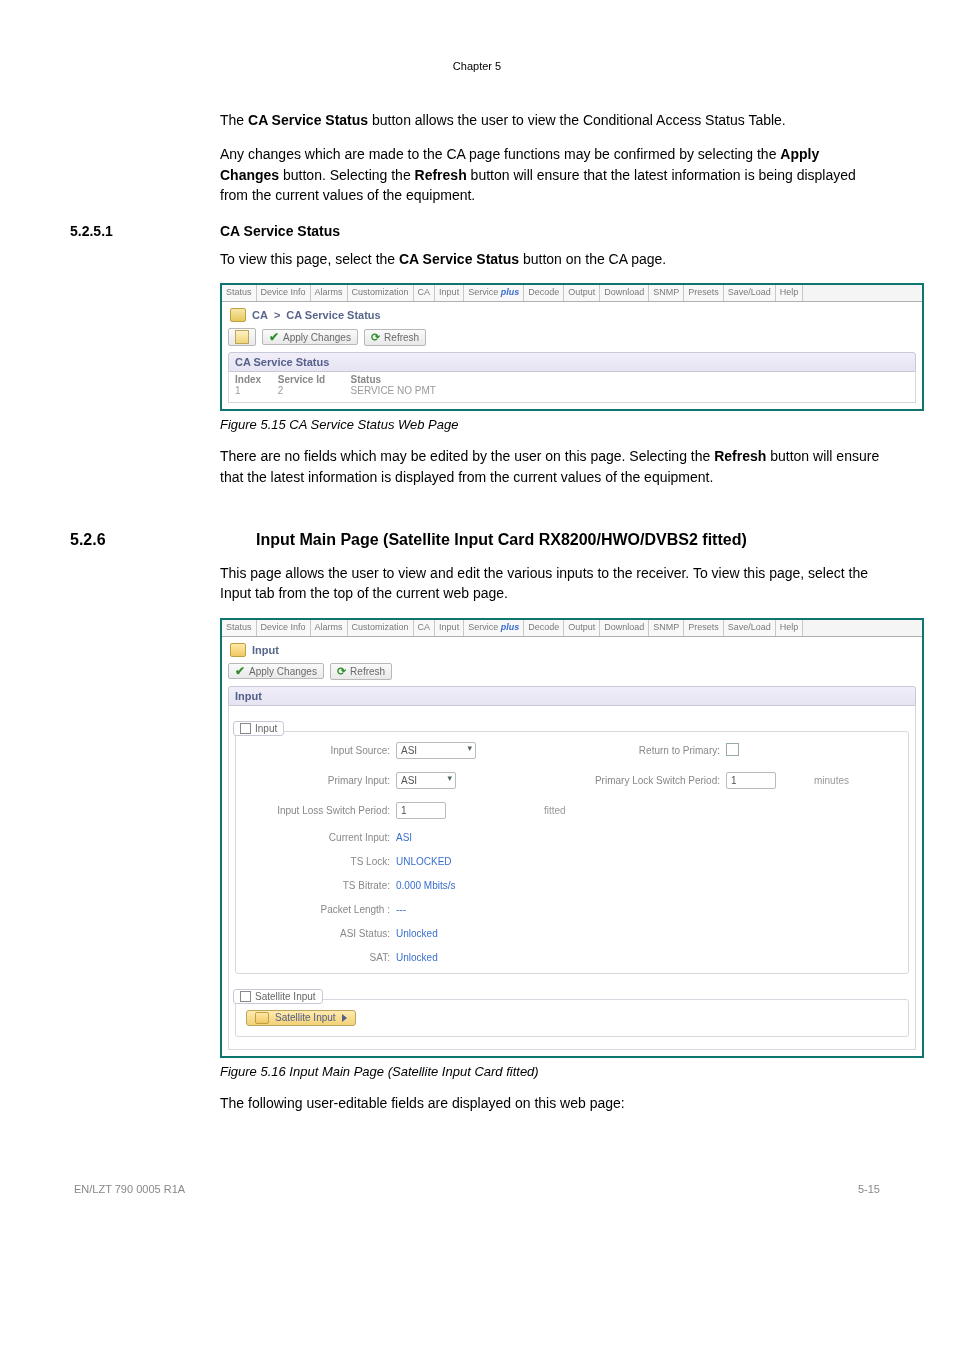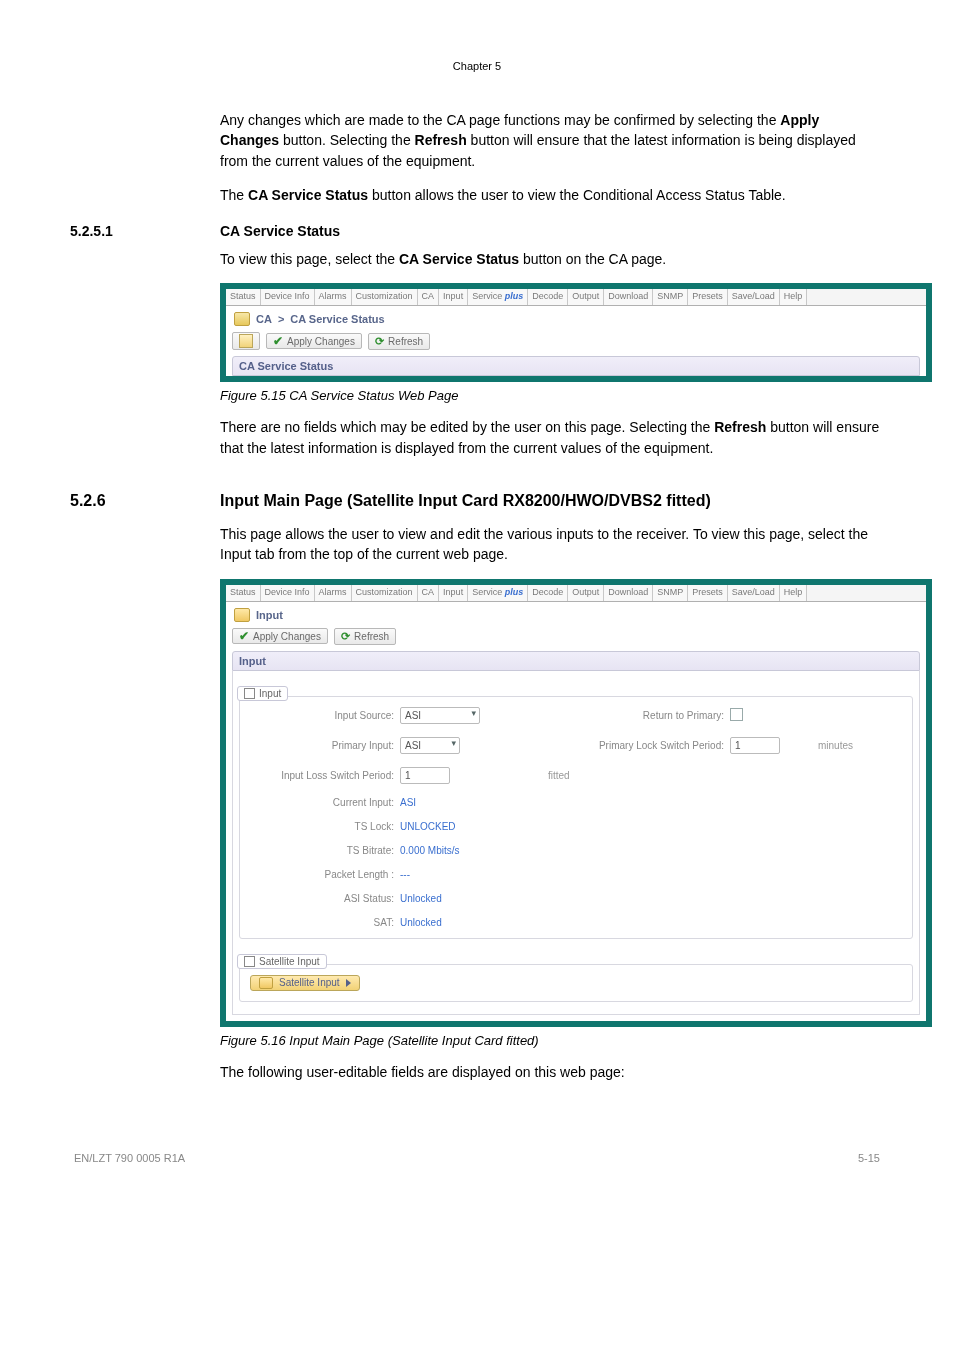--- a/index.html
+++ b/index.html
@@ -25,34 +25,34 @@
     margin-right: 4px;
     margin-bottom: 14px;
   }
   .body-text b { font-weight: bold; }
 
   .h-row { display: flex; align-items: flex-end; margin-top: 18px; margin-bottom: 10px; }
   .h-num { width: 150px; font-weight: bold; font-size: 14px; }
   .h-title { font-weight: bold; font-size: 14px; }
   .h-row.section .h-num { font-size: 16px; }
   .h-row.section .h-title { font-size: 16px; }
-  .h-row.section { margin-top: 34px; margin-bottom: 14px; }
+  .h-row.section { margin-top: 44px; margin-bottom: 14px; gap: 36px; }
 
   .fig-caption {
     font-size: 13px;
     font-style: italic;
     margin-left: 150px;
     margin-top: 6px;
     margin-bottom: 14px;
   }
 
   
   .screenshot {
     margin-left: 150px;
-    border: 6px solid #0f766e;
+    border: 2px solid #0f766e;
     background: #fff;
     font-family: Verdana, Geneva, sans-serif;
     font-size: 10px;
     color: #6b6b6b;
   }
   .screenshot.small { width: 700px; }
   .screenshot.large { width: 700px; }
 
   .tabs {
     display: flex;
@@ -184,25 +184,25 @@
   }
 </style>
 </head>
 <body>
 
 <div class="page">
 
   <div class="chapter-header">Chapter 5</div>
 
   <div class="body-text">
+    <span>The </span><b>CA Service Status</b><span> button allows the user to view the Conditional Access Status Table.</span>
+  </div>
+
+  <div class="body-text">
     <span>Any changes which are made to the CA page functions may be confirmed by selecting the </span><b>Apply Changes</b><span> button. Selecting the </span><b>Refresh</b><span> button will ensure that the latest information is being displayed from the current values of the equipment.</span>
-  </div>
-
-  <div class="body-text">
-    <span>The </span><b>CA Service Status</b><span> button allows the user to view the Conditional Access Status Table.</span>
   </div>
 
   <div class="h-row">
     <div class="h-num">5.2.5.1</div>
     <div class="h-title">CA Service Status</div>
   </div>
 
   <div class="body-text">
     <span>To view this page, select the </span><b>CA Service Status</b><span> button on the CA page.</span>
   </div>
@@ -240,20 +240,32 @@
           <span class="tb-check">✔</span>
           <span>Apply Changes</span>
         </span>
       <span class="tb-btn">
           <span class="tb-refresh">⟳</span>
           <span>Refresh</span>
         </span>
     </div>
 
     <div class="panel-header">CA Service Status</div>
+    <div class="panel-body">
+      <div>
+        <span class="th" style="display:inline-block;width:40px">Index</span>
+        <span class="th" style="display:inline-block;width:70px">Service Id</span>
+        <span class="th">Status</span>
+      </div>
+      <div class="row-line">
+        <span style="display:inline-block;width:40px">1</span>
+        <span style="display:inline-block;width:70px">2</span>
+        <span>SERVICE NO PMT</span>
+      </div>
+    </div>
   </div>
 
   <div class="fig-caption">Figure 5.15 CA Service Status Web Page</div>
 
   <div class="body-text">
     <span>There are no fields which may be edited by the user on this page. Selecting the </span><b>Refresh</b><span> button will ensure that the latest information is displayed from the current values of the equipment.</span>
   </div>
 
   <div class="h-row section">
     <div class="h-num">5.2.6</div>

